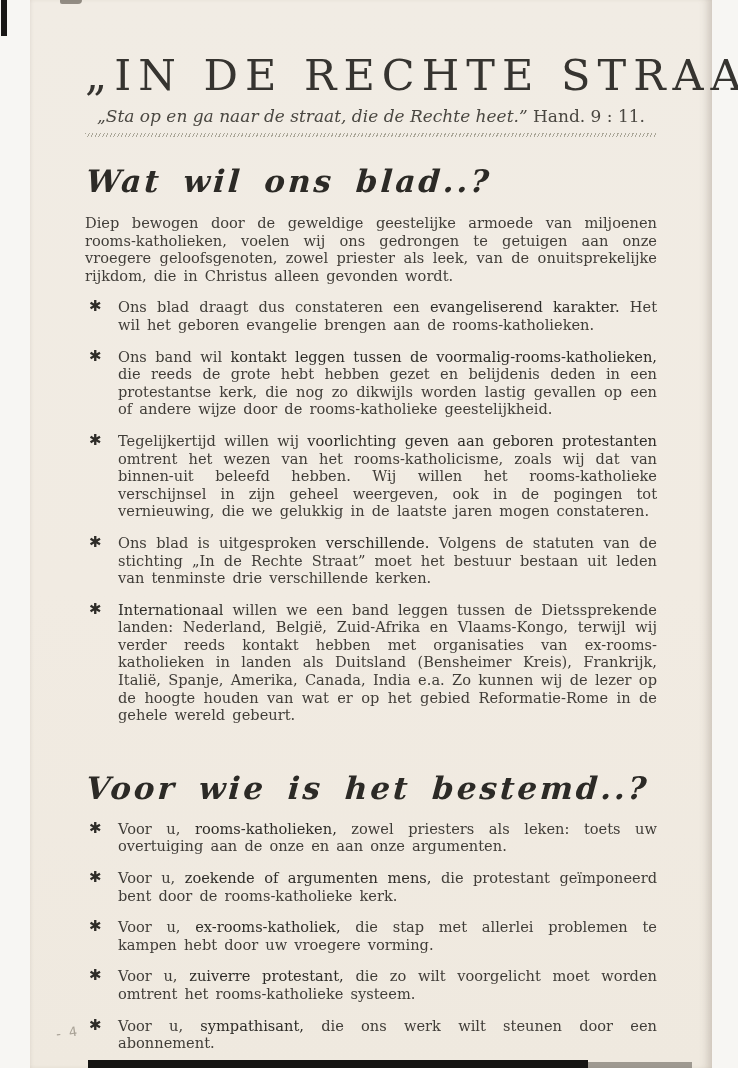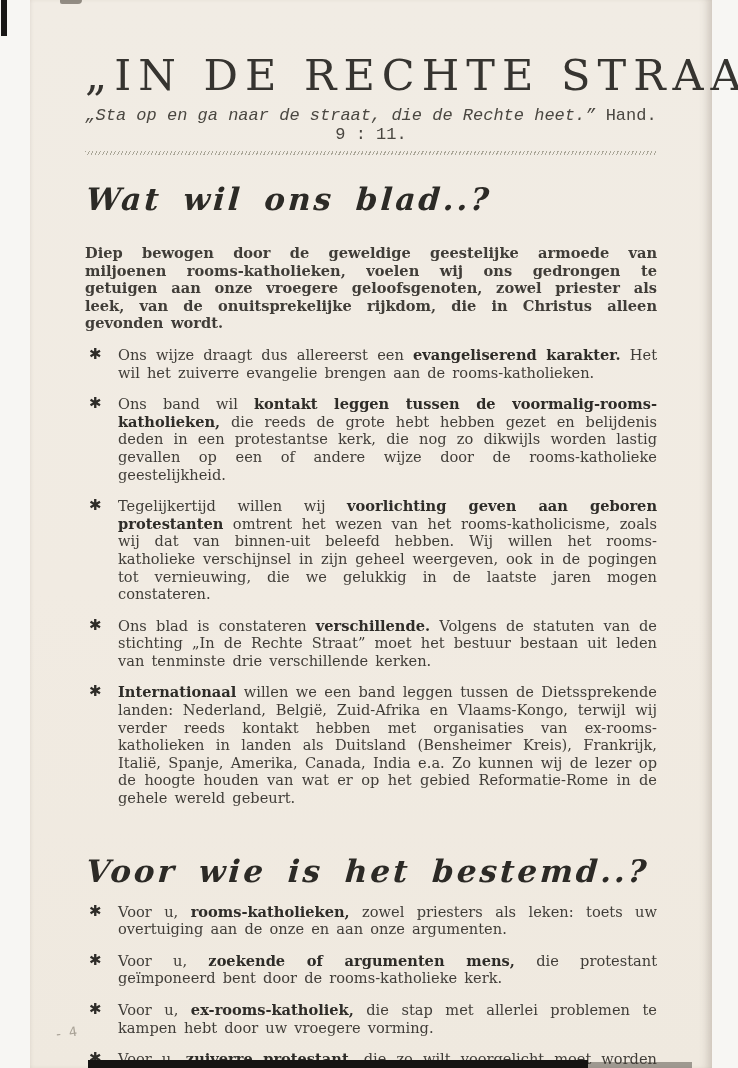--- a/index.html
+++ b/index.html
@@ -41,21 +41,20 @@
     font-weight: normal;
     letter-spacing: 7px;
     color: #363430;
     white-space: nowrap;
   }
   .doc-subtitle {
     margin-top: 6px;
     text-align: center;
     font-size: 17px;
     color: #4a4741;
-    font-family: Liberation Mono, monospace;
   }
   .doc-subtitle .quote { font-style: italic; }
   .doc-subtitle .ref { font-style: normal; }
   .squiggle-rule {
     margin-top: 7px;
     height: 4px;
     width: 100%;
     background: repeating-linear-gradient(115deg, #93907f 0 1px, transparent 1px 3.4px);
     opacity: 0.75;
   }
@@ -65,46 +64,45 @@
     font-weight: bold;
     font-style: italic;
     letter-spacing: 3px;
     word-spacing: 8px;
     color: #2c2a26;
     transform: skewX(-4deg);
     transform-origin: left bottom;
   }
   .script-heading.second { margin-top: 46px; }
   .intro, .closing {
-    margin-top: 27px;
+    margin-top: 15px;
     font-size: 14.6px;
     line-height: 17.6px;
     text-align: justify;
     word-spacing: 2.5px;
-    font-weight: bold;
   }
   .bullet-list { margin-top: 4px; }
   .bullet {
     position: relative;
     margin-top: 14px;
     padding-left: 33px;
     font-size: 14.6px;
     line-height: 17.6px;
     text-align: justify;
     word-spacing: 2.5px;
   }
   .bullet .star {
     position: absolute;
     left: 4px;
     top: 0px;
     font-size: 15px;
     color: #2e2c28;
     font-family: "DejaVu Sans", sans-serif;
   }
-  .bold { font-weight: bold; color: #2e2c28; }
+  .bold { font-weight: normal; color: #2e2c28; }
   
   .edge-tick-topleft {
     position: absolute;
     left: 1px; top: 0;
     width: 6px; height: 36px;
     background: #181715;
   }
   .smudge-topleft {
     position: absolute;
     left: 30px; top: 0;
@@ -149,30 +147,30 @@
       </div>
 
       <div class="squiggle-rule"></div>
 
       <div class="script-heading">Wat wil ons blad..?</div>
 
       <div class="intro">Diep bewogen door de geweldige geestelijke armoede van miljoenen rooms-katholieken, voelen wij ons gedrongen te getuigen aan onze vroegere geloofsgenoten, zowel priester als leek, van de onuitsprekelijke rijkdom, die in Christus alleen gevonden wordt.</div>
 
       <div class="bullet-list">
         <div class="bullet">
-          <span class="star">✱</span><span>Ons wijze draagt dus allereerst een </span><span class="bold">evangeliserend karakter.</span><span> Het wil het zuiverre evangelie brengen aan de rooms-katholieken.</span>
+          <span class="star">✱</span><span>Ons blad draagt dus constateren een </span><span class="bold">evangeliserend karakter.</span><span> Het wil het geboren evangelie brengen aan de rooms-katholieken.</span>
         </div>
         <div class="bullet">
           <span class="star">✱</span><span>Ons band wil </span><span class="bold">kontakt leggen tussen de voormalig-rooms-katholieken,</span><span> die reeds de grote hebt hebben gezet en belijdenis deden in een protestantse kerk, die nog zo dikwijls worden lastig gevallen op een of andere wijze door de rooms-katholieke geestelijkheid.</span>
         </div>
         <div class="bullet">
           <span class="star">✱</span><span>Tegelijkertijd willen wij </span><span class="bold">voorlichting geven aan geboren protestanten</span><span> omtrent het wezen van het rooms-katholicisme, zoals wij dat van binnen-uit beleefd hebben. Wij willen het rooms-katholieke verschijnsel in zijn geheel weergeven, ook in de pogingen tot vernieuwing, die we gelukkig in de laatste jaren mogen constateren.</span>
         </div>
         <div class="bullet">
-          <span class="star">✱</span><span>Ons blad is constateren </span><span class="bold">verschillende.</span><span> Volgens de statuten van de stichting „In de Rechte Straat” moet het bestuur bestaan uit leden van tenminste drie verschillende kerken.</span>
+          <span class="star">✱</span><span>Ons blad is uitgesproken </span><span class="bold">verschillende.</span><span> Volgens de statuten van de stichting „In de Rechte Straat” moet het bestuur bestaan uit leden van tenminste drie verschillende kerken.</span>
         </div>
         <div class="bullet">
           <span class="star">✱</span><span></span><span class="bold">Internationaal</span><span> willen we een band leggen tussen de Dietssprekende landen: Nederland, België, Zuid-Afrika en Vlaams-Kongo, terwijl wij verder reeds kontakt hebben met organisaties van ex-rooms-katholieken in landen als Duitsland (Bensheimer Kreis), Frankrijk, Italië, Spanje, Amerika, Canada, India e.a. Zo kunnen wij de lezer op de hoogte houden van wat er op het gebied Reformatie-Rome in de gehele wereld gebeurt.</span>
         </div>
       </div>
 
       <div class="script-heading second">Voor wie is het bestemd..?</div>
 
       <div class="bullet-list">
         <div class="bullet">

